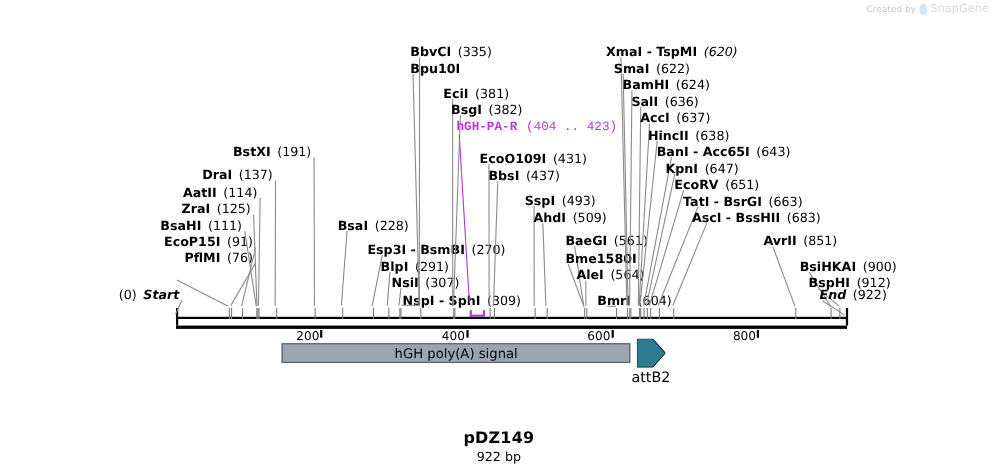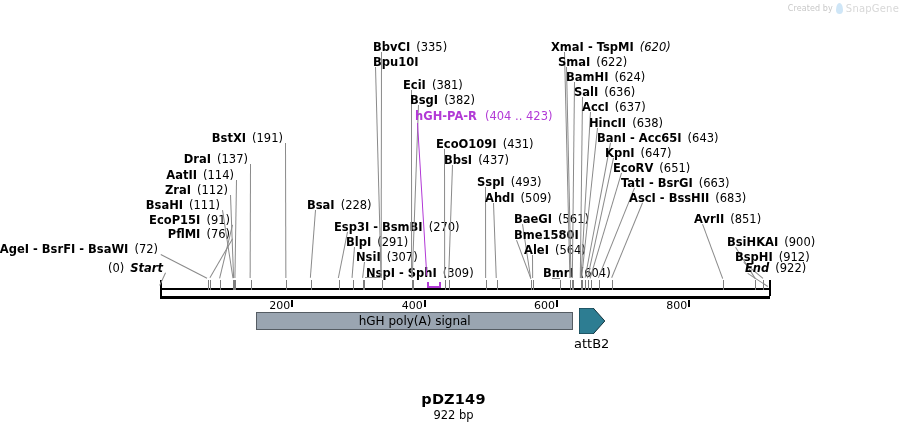--- a/index.html
+++ b/index.html
@@ -126,29 +126,28 @@
     <div class="cut" style="left: 588.059px; top: 280px; height: 10px;"></div>
     <div class="cut" style="left: 590.705px; top: 280px; height: 10px;"></div>
     <div class="cut" style="left: 598.644px; top: 280px; height: 10px;"></div>
     <div class="cut" style="left: 611.876px; top: 280px; height: 10px;"></div>
     <div class="cut" style="left: 723.026px; top: 280px; height: 10px;"></div>
     <div class="cut" style="left: 755.445px; top: 280px; height: 10px;"></div>
     <div class="cut" style="left: 763.384px; top: 280px; height: 10px;"></div>
     <div class="cut purple" style="left: 427.289px; top: 286px; width: 12.5705px; height: 2px;"></div>
     <div class="cut purple" style="left: 427.289px; top: 282px; height: 6px;"></div>
     <div class="cut purple" style="left: 438.859px; top: 282px; height: 6px;"></div>
-    <div class="lbl right" style="left: 158px; top: 243px;"><span>AgeI</span><span class="dash"> - </span><span>BsrFI</span><span class="dash"> - </span><span>BsaWI</span><span class="pos" style="margin-left: 6px;">(72)</span></div>
     <div class="conn" style="left: 161px; top: 254px; width: 52.4488px; height: 1px; transform: rotate(27.2316deg);"></div>
     <div class="lbl right" style="left: 230px; top: 228px;"><span>PflMI</span><span class="pos" style="margin-left: 6px;">(76)</span></div>
     <div class="conn" style="left: 233px; top: 239px; width: 45.1343px; height: 1px; transform: rotate(120.221deg);"></div>
     <div class="lbl right" style="left: 230px; top: 214px;"><span>EcoP15I</span><span class="pos" style="margin-left: 6px;">(91)</span></div>
     <div class="conn" style="left: 233px; top: 225px; width: 54.5223px; height: 1px; transform: rotate(103.571deg);"></div>
     <div class="lbl right" style="left: 220px; top: 199px;"><span>BsaHI</span><span class="pos" style="margin-left: 6px;">(111)</span></div>
     <div class="conn" style="left: 223px; top: 210px; width: 68.7965px; height: 1px; transform: rotate(81.2731deg);"></div>
-    <div class="lbl right" style="left: 228px; top: 184px;"><span>ZraI</span><span class="pos" style="margin-left: 6px;">(112)</span></div>
+    <div class="lbl right" style="left: 228px; top: 184px;"><span>ZraI</span><span class="pos" style="margin-left: 6px;">(125)</span></div>
     <div class="conn" style="left: 231px; top: 195px; width: 83.0579px; height: 1px; transform: rotate(87.8612deg);"></div>
     <div class="lbl right" style="left: 234px; top: 169px;"><span>AatII</span><span class="pos" style="margin-left: 6px;">(114)</span></div>
     <div class="conn" style="left: 237px; top: 180px; width: 98.0127px; height: 1px; transform: rotate(90.9219deg);"></div>
     <div class="lbl right" style="left: 248px; top: 153px;"><span>DraI</span><span class="pos" style="margin-left: 6px;">(137)</span></div>
     <div class="conn" style="left: 251px; top: 164px; width: 114.001px; height: 1px; transform: rotate(90.181deg);"></div>
     <div class="lbl right" style="left: 283px; top: 132px;"><span>BstXI</span><span class="pos" style="margin-left: 6px;">(191)</span></div>
     <div class="conn" style="left: 286px; top: 143px; width: 135px; height: 1px; transform: rotate(89.8444deg);"></div>
     <div class="lbl" style="left: 307px; top: 199px;"><span>BsaI</span><span class="pos" style="margin-left: 6px;">(228)</span></div>
     <div class="conn" style="left: 316px; top: 210px; width: 68.195px; height: 1px; transform: rotate(94.3344deg);"></div>
     <div class="lbl" style="left: 334px; top: 221px;"><span>Esp3I</span><span class="dash"> - </span><span>BsmBI</span><span class="pos" style="margin-left: 6px;">(270)</span></div>
@@ -204,21 +203,21 @@
     <div class="lbl" style="left: 621px; top: 177px;"><span>TatI</span><span class="dash"> - </span><span>BsrGI</span><span class="pos" style="margin-left: 6px;">(663)</span></div>
     <div class="conn" style="left: 634.781px; top: 188px; width: 96.9839px; height: 1px; transform: rotate(111.877deg);"></div>
     <div class="lbl" style="left: 629px; top: 192px;"><span>AscI</span><span class="dash"> - </span><span>BssHII</span><span class="pos" style="margin-left: 6px;">(683)</span></div>
     <div class="conn" style="left: 642.781px; top: 203px; width: 81.1179px; height: 1px; transform: rotate(112.395deg);"></div>
     <div class="lbl" style="left: 694px; top: 213px;"><span>AvrII</span><span class="pos" style="margin-left: 6px;">(851)</span></div>
     <div class="conn" style="left: 703px; top: 224px; width: 57.5938px; height: 1px; transform: rotate(69.6526deg);"></div>
     <div class="lbl" style="left: 727px; top: 236px;"><span>BsiHKAI</span><span class="pos" style="margin-left: 6px;">(900)</span></div>
     <div class="conn" style="left: 736px; top: 247px; width: 36.5937px; height: 1px; transform: rotate(57.9021deg);"></div>
     <div class="lbl" style="left: 735px; top: 251px;"><span>BspHI</span><span class="pos" style="margin-left: 6px;">(912)</span></div>
     <div class="conn" style="left: 744px; top: 262px; width: 25.1344px; height: 1px; transform: rotate(39.5371deg);"></div>
-    <div class="lbl purple" style="left: 415px; top: 110px;"><span>hGH-PA-R</span><span class="pos" style="margin-left: 8px;">(404 .. 423)</span></div>
+    <div class="lbl purple" style="left: 415px; top: 110px; font-family: Liberation Mono, monospace;"><span>hGH-PA-R</span><span class="pos" style="margin-left: 8px;">(404 .. 423)</span></div>
     <div class="conn purple" style="left: 418px; top: 123px; width: 153.282px; height: 1px; transform: rotate(86.5259deg);"></div>
     <div class="lbl right italic" style="left: 163px; top: 262px;"><span class="pos" style="font-style: normal; margin-right: 6px;">(0)</span><span>Start</span></div>
     <div class="conn" style="left: 166px; top: 273px; width: 14.3178px; height: 1px; transform: rotate(114.775deg);"></div>
     <div class="lbl italic" style="left: 745px; top: 262px;"><span>End</span><span class="pos" style="font-style: normal; margin-left: 6px;">(922)</span></div>
     <div class="conn" style="left: 748px; top: 273px; width: 23.8537px; height: 1px; transform: rotate(33.0239deg);"></div>
     <div class="feature-box" style="left: 255.933px; top: 312px; width: 317.57px; height: 18px;">
       <span>hGH poly(A) signal</span>
     </div>
     <div class="feature-arrow" style="left: 578.796px; top: 308px;"><svg width="25.802603036876235" height="26" viewBox="0 0 25.802603036876235 26">
         <polygon points="0,0 14.191431670281931,0 25.802603036876235,13 14.191431670281931,26 0,26" fill="#2d7d92" stroke="#14333d" stroke-width="1"></polygon>

